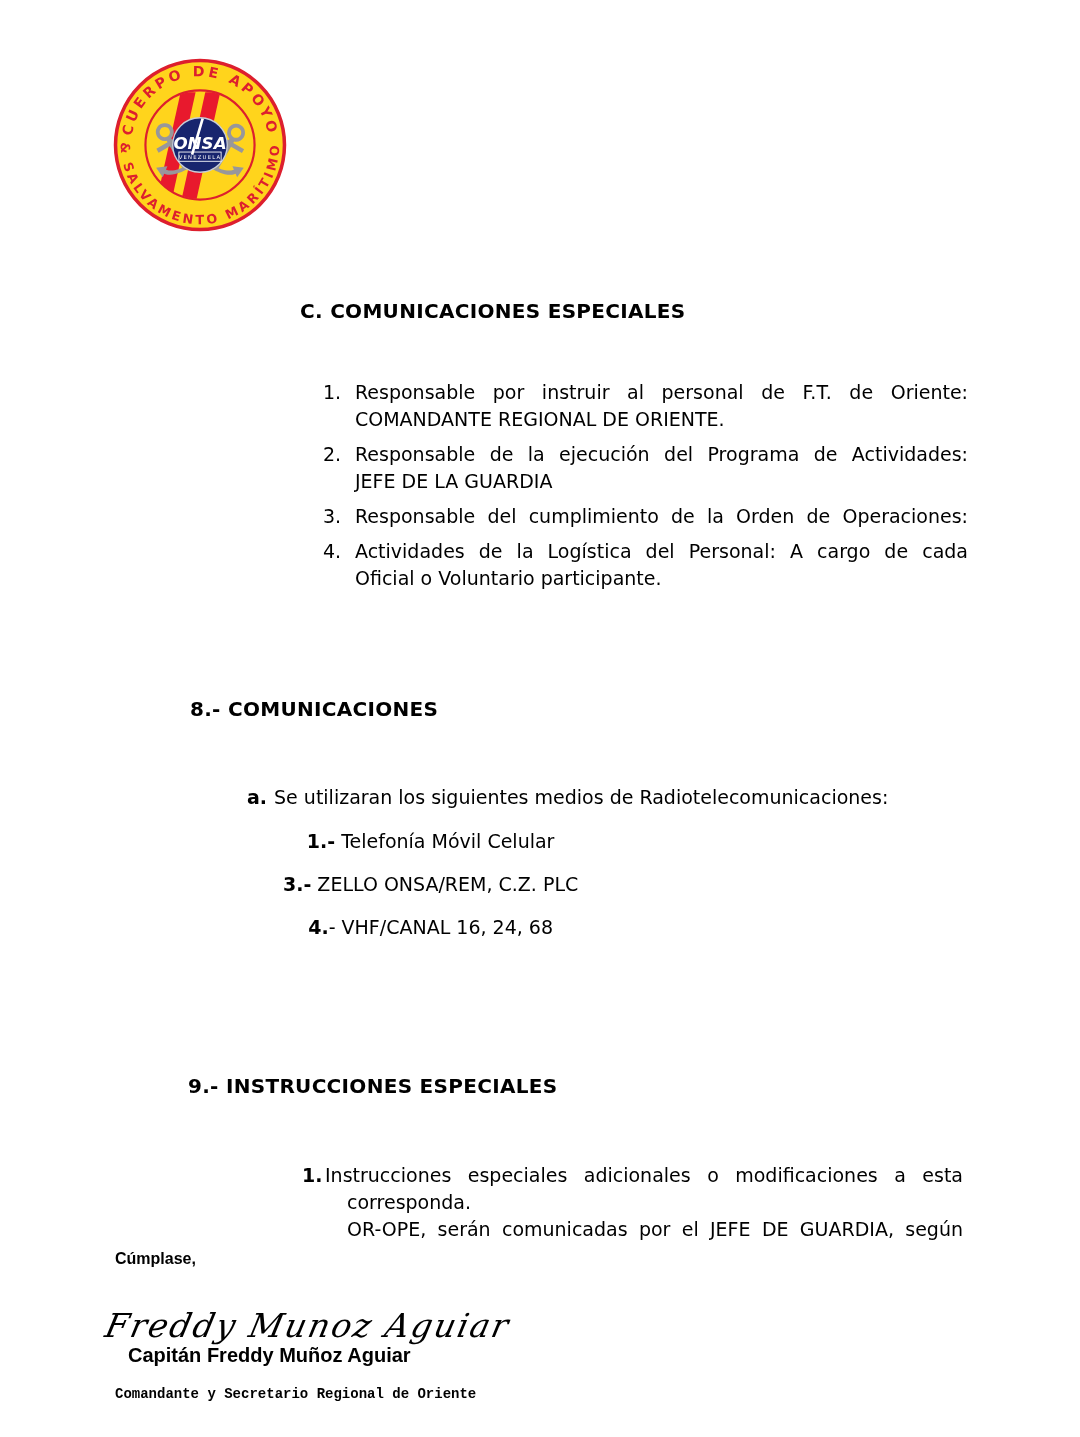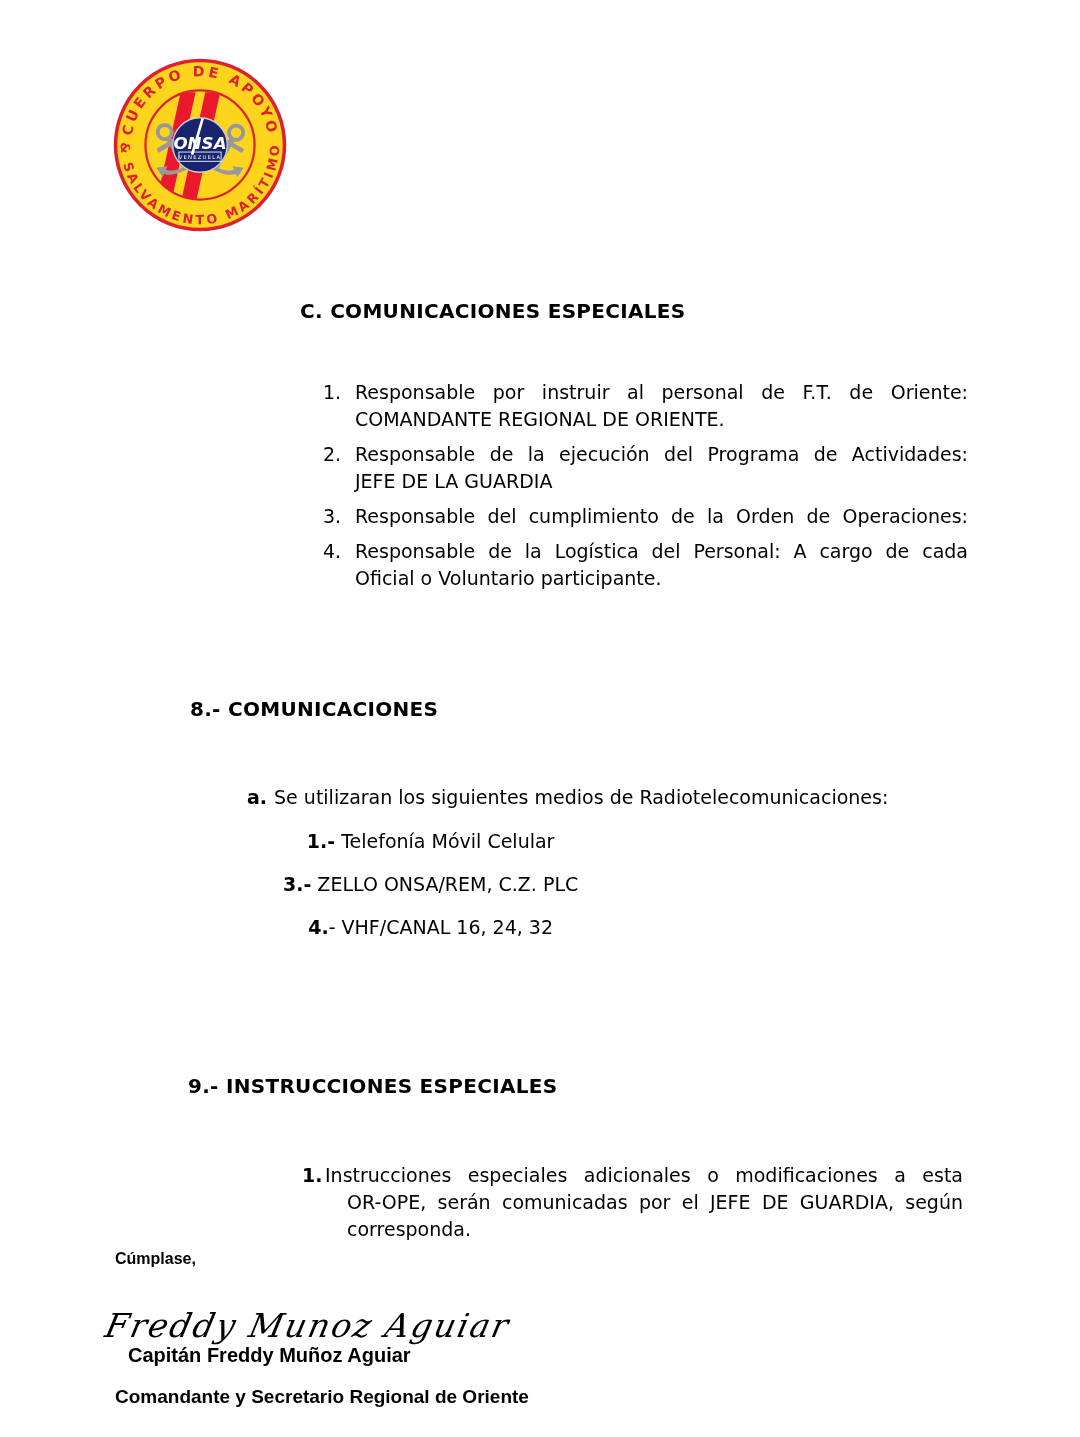--- a/index.html
+++ b/index.html
@@ -40,21 +40,21 @@
   .p9-rest { margin-left:45px; }
 
   
   .sig-font { font-family:"Liberation Sans", sans-serif; font-weight:bold; }
   .closing { left:115px; top:1250px; font-size:16px; }
   .script-sig {
     left:106px; top:1306px; font-family:"DejaVu Serif", serif; font-style:italic;
     font-size:33px; letter-spacing:2px; transform:skewX(-12deg); white-space:nowrap;
   }
   .cap-name { left:128px; top:1344px; font-size:20px; white-space:nowrap; }
-  .cap-title { left:115px; top:1386px; font-size:19px; white-space:nowrap; }
+  .cap-title { left:115px; top:1386px; font-size:14px; white-space:nowrap;font-family:Liberation Mono, monospace; }
 </style>
 </head>
 <body>
 
 <div class="page">
 
   <div class="abs logo">
     <svg viewBox="0 0 200 200" width="176" height="176">
       <defs>
         <clipPath id="innerClip">
@@ -111,53 +111,53 @@
     </div>
     <div class="item">
       <span class="num">3.</span>
       <span class="txt">
         <div class="just">Responsable del cumplimiento de la Orden de Operaciones:</div>
       </span>
     </div>
     <div class="item">
       <span class="num">4.</span>
       <span class="txt">
-        <div class="just">Responsable de la Logística del Personal: A cargo de cada</div>
+        <div class="just">Actividades de la Logística del Personal: A cargo de cada</div>
         <div>Oficial o Voluntario participante.</div>
       </span>
     </div>
   </div>
 
   <div class="abs heading h-8">8.- COMUNICACIONES</div>
 
   <div class="abs intro-a">
     <b>a.</b><span>Se utilizaran los siguientes medios de Radiotelecomunicaciones:</span>
   </div>
 
   <div class="abs sublist">
     <div class="sub">
       <b>1.-</b><span> Telefonía Móvil Celular</span>
     </div>
     <div class="sub">
       <b>3.-</b><span> ZELLO ONSA/REM, C.Z. PLC</span>
     </div>
     <div class="sub">
-      <b>4.</b><span>- VHF/CANAL 16, 24, 32</span>
+      <b>4.</b><span>- VHF/CANAL 16, 24, 68</span>
     </div>
   </div>
 
   <div class="abs heading h-9">9.- INSTRUCCIONES ESPECIALES</div>
 
   <div class="abs p9">
     <div class="p9-line1">
       <span class="num">1.</span>
       <span class="txt just">Instrucciones especiales adicionales o modificaciones a esta</span>
     </div>
+    <div class="p9-rest">corresponda.</div>
     <div class="p9-rest just">OR-OPE, serán comunicadas por el JEFE DE GUARDIA, según</div>
-    <div class="p9-rest">corresponda.</div>
   </div>
 
   <div class="abs sig-font closing">Cúmplase,</div>
   <div class="abs script-sig">Freddy Munoz Aguiar</div>
   <div class="abs sig-font cap-name">Capitán Freddy Muñoz Aguiar</div>
   <div class="abs sig-font cap-title">Comandante y Secretario Regional de Oriente</div>
 
 </div>
 
 </body></html>

